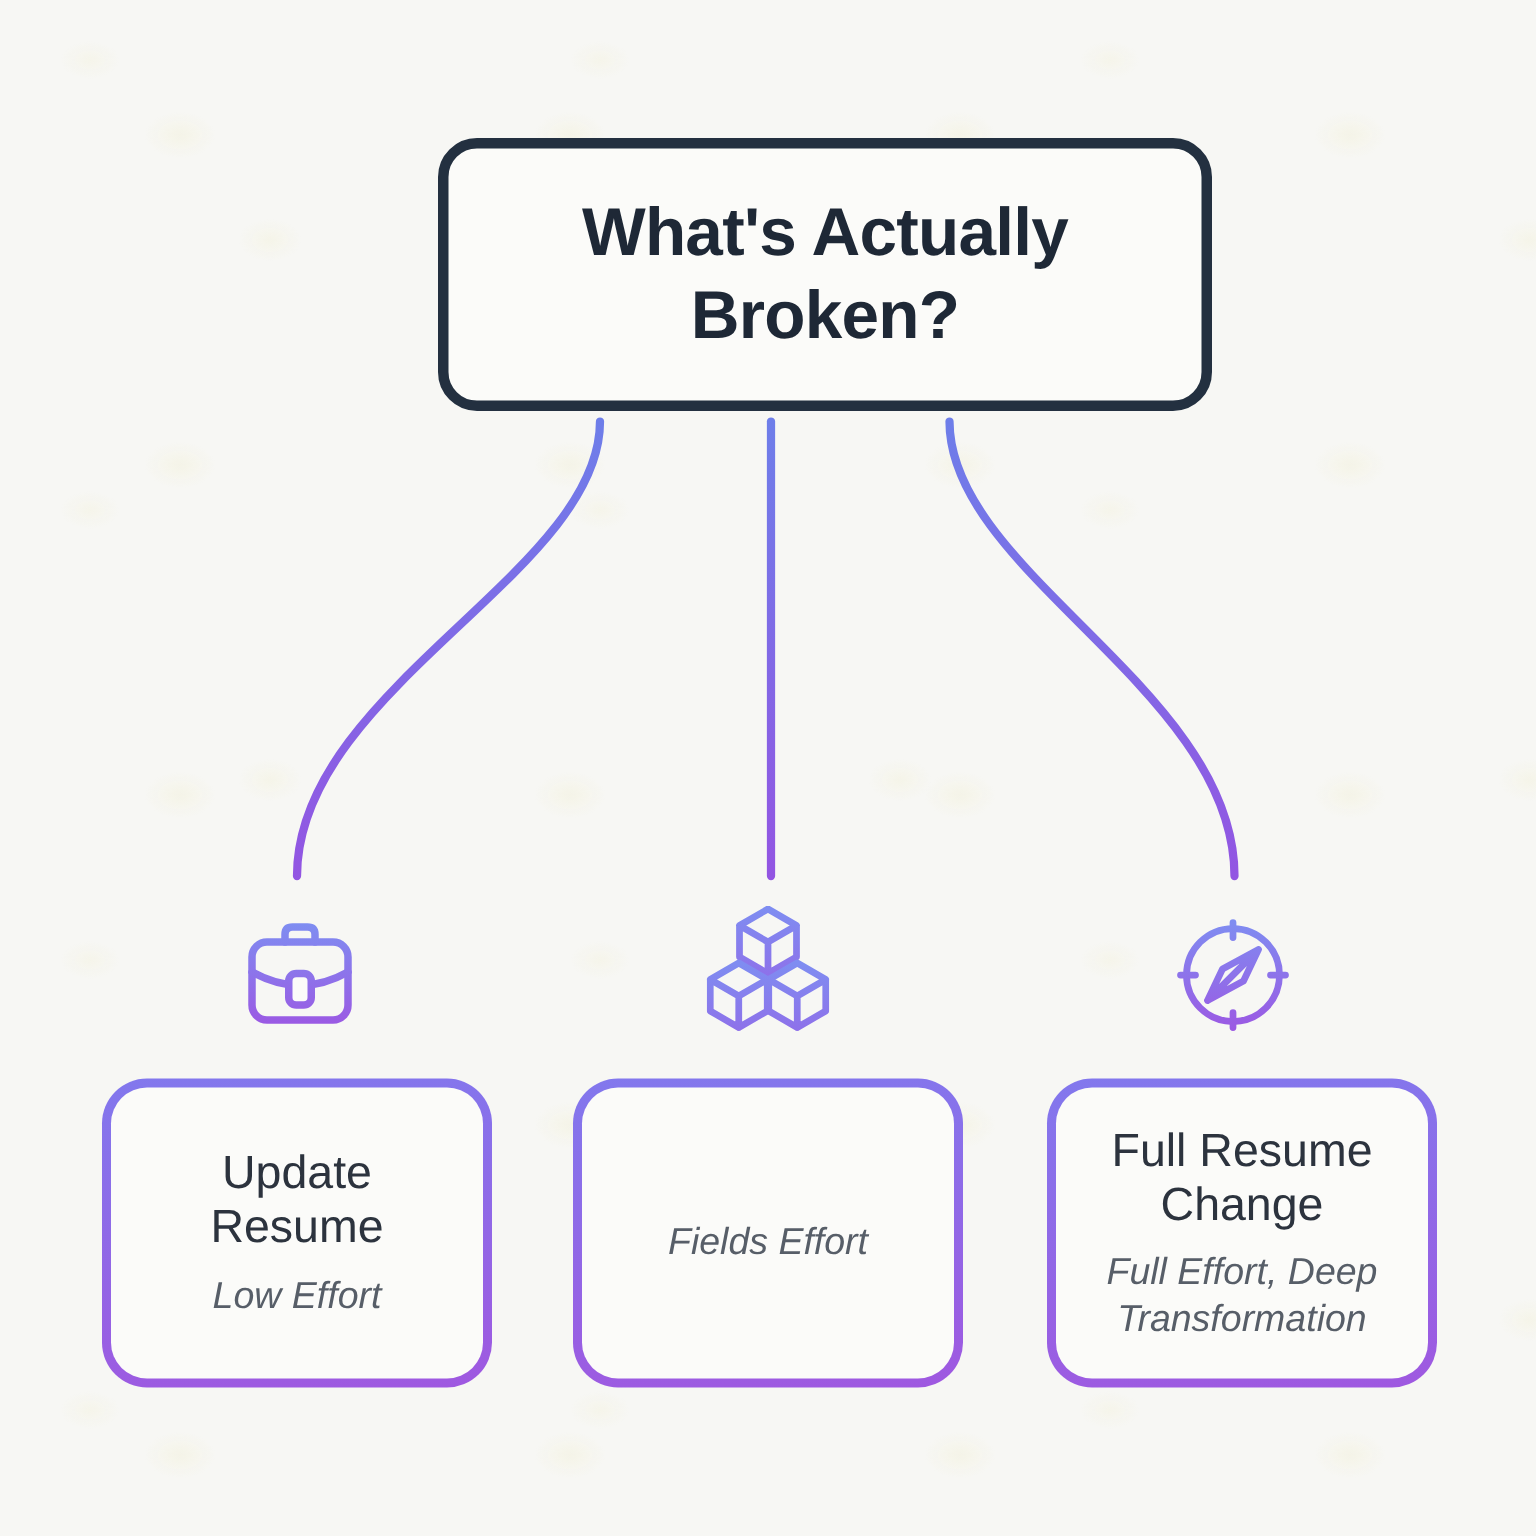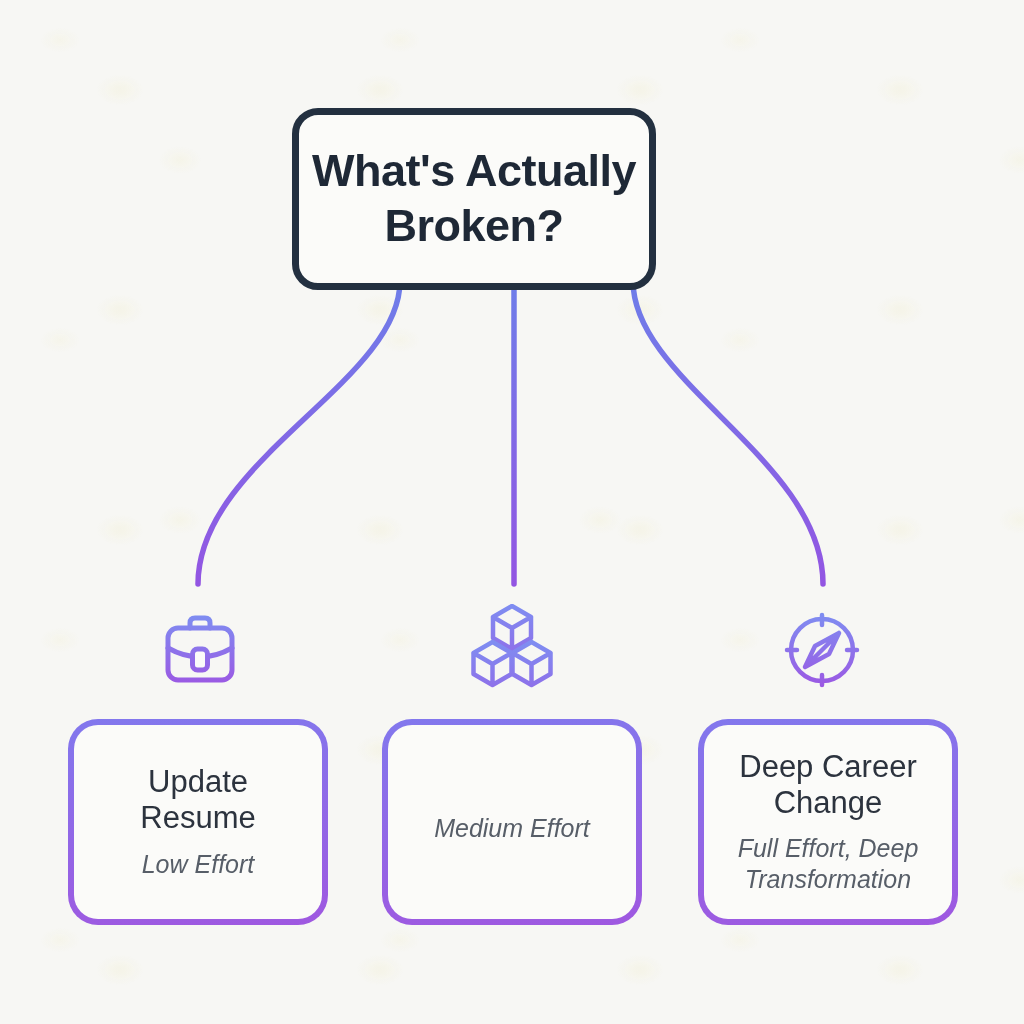--- a/index.html
+++ b/index.html
@@ -7,21 +7,21 @@
     position:relative;width:1024px;height:1024px;overflow:hidden;
     background-color:#f7f7f4;
     background-image:
       radial-gradient(34px 22px at 120px 90px,  rgba(233,227,166,.16), transparent 70%),
       radial-gradient(28px 18px at 60px  40px,  rgba(233,227,166,.12), transparent 70%),
       radial-gradient(30px 20px at 180px 160px, rgba(233,227,166,.14), transparent 70%);
     background-size:260px 220px, 340px 300px, 420px 360px;
     font-family:"Liberation Sans", sans-serif;
   }
   .root-box{
-    position:absolute;left:292px;top:108px;width:364px;height:182px;
+    position:absolute;left:292px;top:92px;width:516px;height:182px;
     box-sizing:border-box;border:7px solid #233040;border-radius:26px;
     background:#fbfbf9;display:flex;align-items:center;justify-content:center;
   }
   .root-title{
     font-size:45px;font-weight:700;line-height:1.22;color:#1e2836;
     text-align:center;max-width:386px;letter-spacing:-0.5px;
   }
   .connectors{position:absolute;left:0;top:0;width:1024px;height:1024px;pointer-events:none;}
   .option-icon{position:absolute;}
   .icon-briefcase{left:162px;top:612px;}
@@ -120,24 +120,24 @@
 
   <div class="card card-1">
     <div class="card-inner">
       <div class="card-title">Update Resume</div>
       <div class="card-subtitle">Low Effort</div>
     </div>
   </div>
 
   <div class="card card-2">
     <div class="card-inner">
-      <div class="card-subtitle">Medium Effort</div>
+      <div class="card-subtitle">Fields Effort</div>
     </div>
   </div>
 
   <div class="card card-3">
     <div class="card-inner">
-      <div class="card-title">Deep Career Change</div>
+      <div class="card-title">Full Resume Change</div>
       <div class="card-subtitle">Full Effort, Deep Transformation</div>
     </div>
   </div>
 
 </div>
 
 </body></html>

